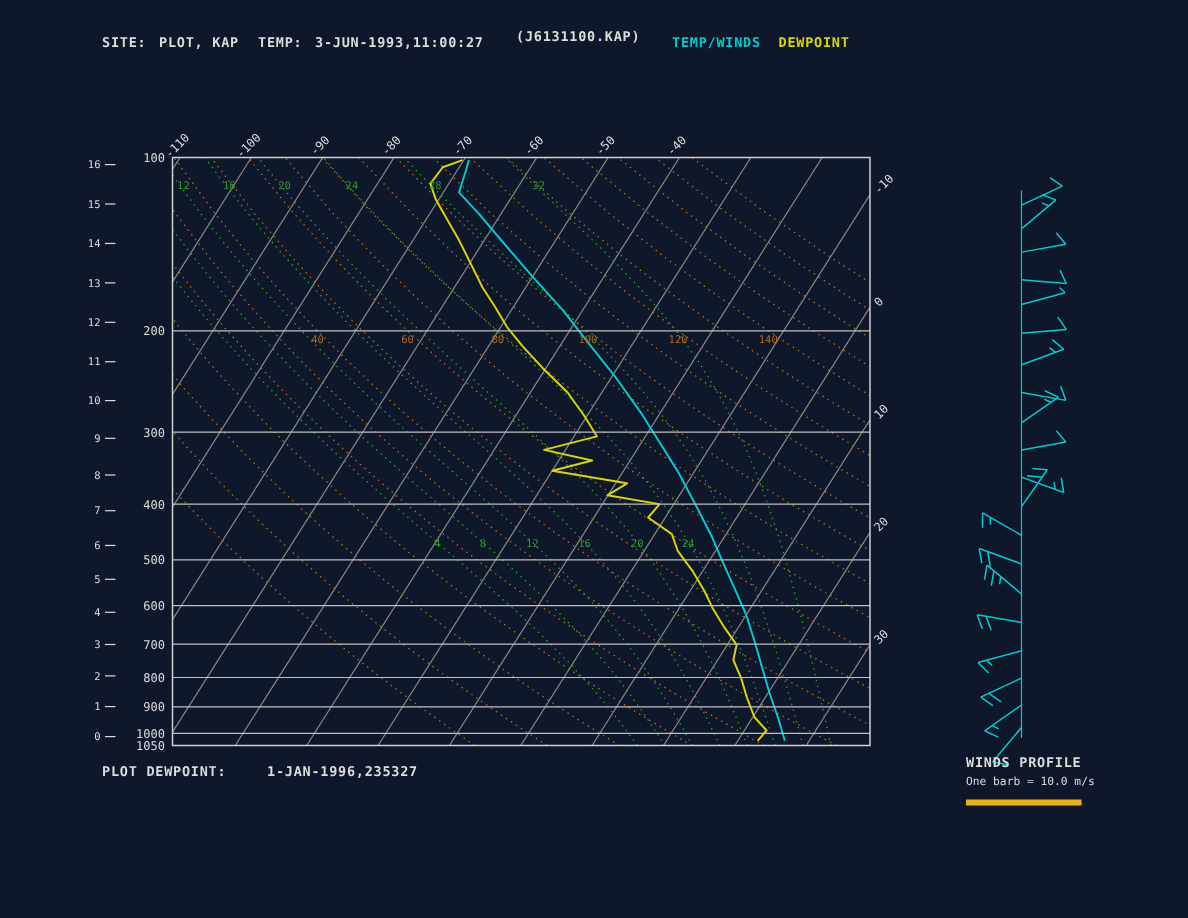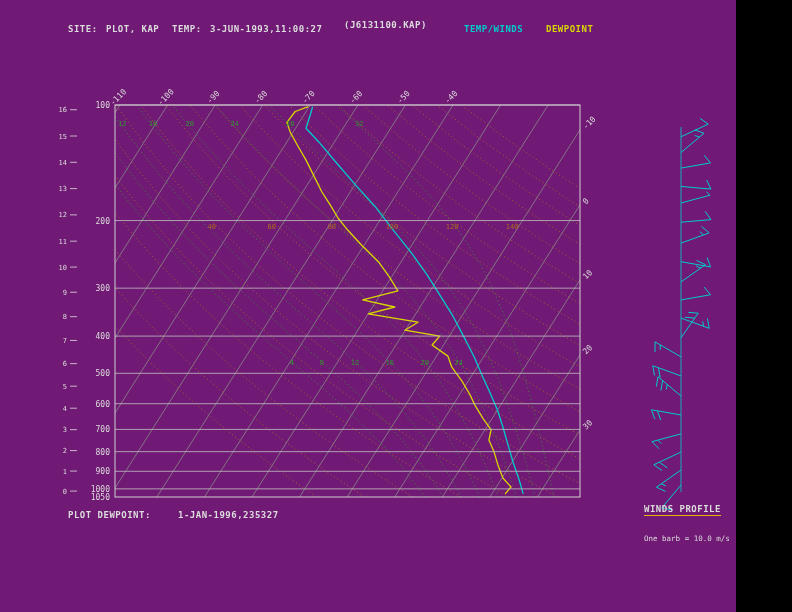--- a/index.html
+++ b/index.html
@@ -1,22 +1,22 @@
 <!DOCTYPE html>
 <html><head>
 <meta charset="utf-8">
 <style>
   html,body{margin:0;padding:0;background:#000;}
-  .screen{position:relative;width:736px;height:612px;background:#701a75;overflow:hidden;
+  .screen{position:relative;width:792px;height:612px;background:#0f172a;overflow:hidden;
           font-family:"DejaVu Sans Mono",monospace;color:var(--c-text,#ddd);}
   .lbl{position:absolute;font-size:9px;font-weight:bold;letter-spacing:0.5px;white-space:pre;}
   .lbl.small{font-size:7.5px;font-weight:normal;letter-spacing:0;}
-  #legend-temp{color:var(--c-temp,#00cccc);margin-left:16px;}
-  #legend-dew{color:var(--c-dew,#cccc00);margin-left:27px;}
-  #winds-title{border-bottom:1px solid #eab308;padding-bottom:1px;}
+  #legend-temp{color:var(--c-temp,#00cccc);}
+  #legend-dew{color:var(--c-dew,#cccc00);}
+  #winds-title{border-bottom:4px solid #eab308;padding-bottom:19px;}
   svg{position:absolute;left:0;top:0;}
   svg text{font-family:"DejaVu Sans Mono",monospace;}
 </style>
 </head>
 <body>
 
 <div class="screen" style="--c-temp: #00cccc; --c-dew: #d8d800; --c-text: #dcdcdc;">
 
   <span class="lbl" style="left:68px;top:24px">SITE:</span>
   <span class="lbl" style="left:106px;top:24px">PLOT, KAP</span>
@@ -261,15 +261,15 @@
       <g>
         <line x1="681" y1="484.98092722908825" x2="661.7163717094038" y2="507.9622605226576" stroke="#00cccc" stroke-width="1"></line>
         <line x1="661.7163717094038" y1="507.9622605226576" x2="671.5644577440128" y2="509.6986940672945" stroke="#00cccc" stroke-width="1"></line>
       </g>
     </svg>
 
   <span class="lbl" style="left:68px;top:510px">PLOT DEWPOINT:</span>
   <span class="lbl" style="left:178px;top:510px">1-JAN-1996,235327</span>
 
   <span class="lbl" id="winds-title" style="left:644px;top:504px">WINDS PROFILE</span>
-  <span class="lbl small" style="left:644px;top:534px">One barb = 10.0 m/s</span>
+  <span class="lbl small" style="left:644px;top:516px">One barb = 10.0 m/s</span>
 
 </div>
 
 </body></html>

